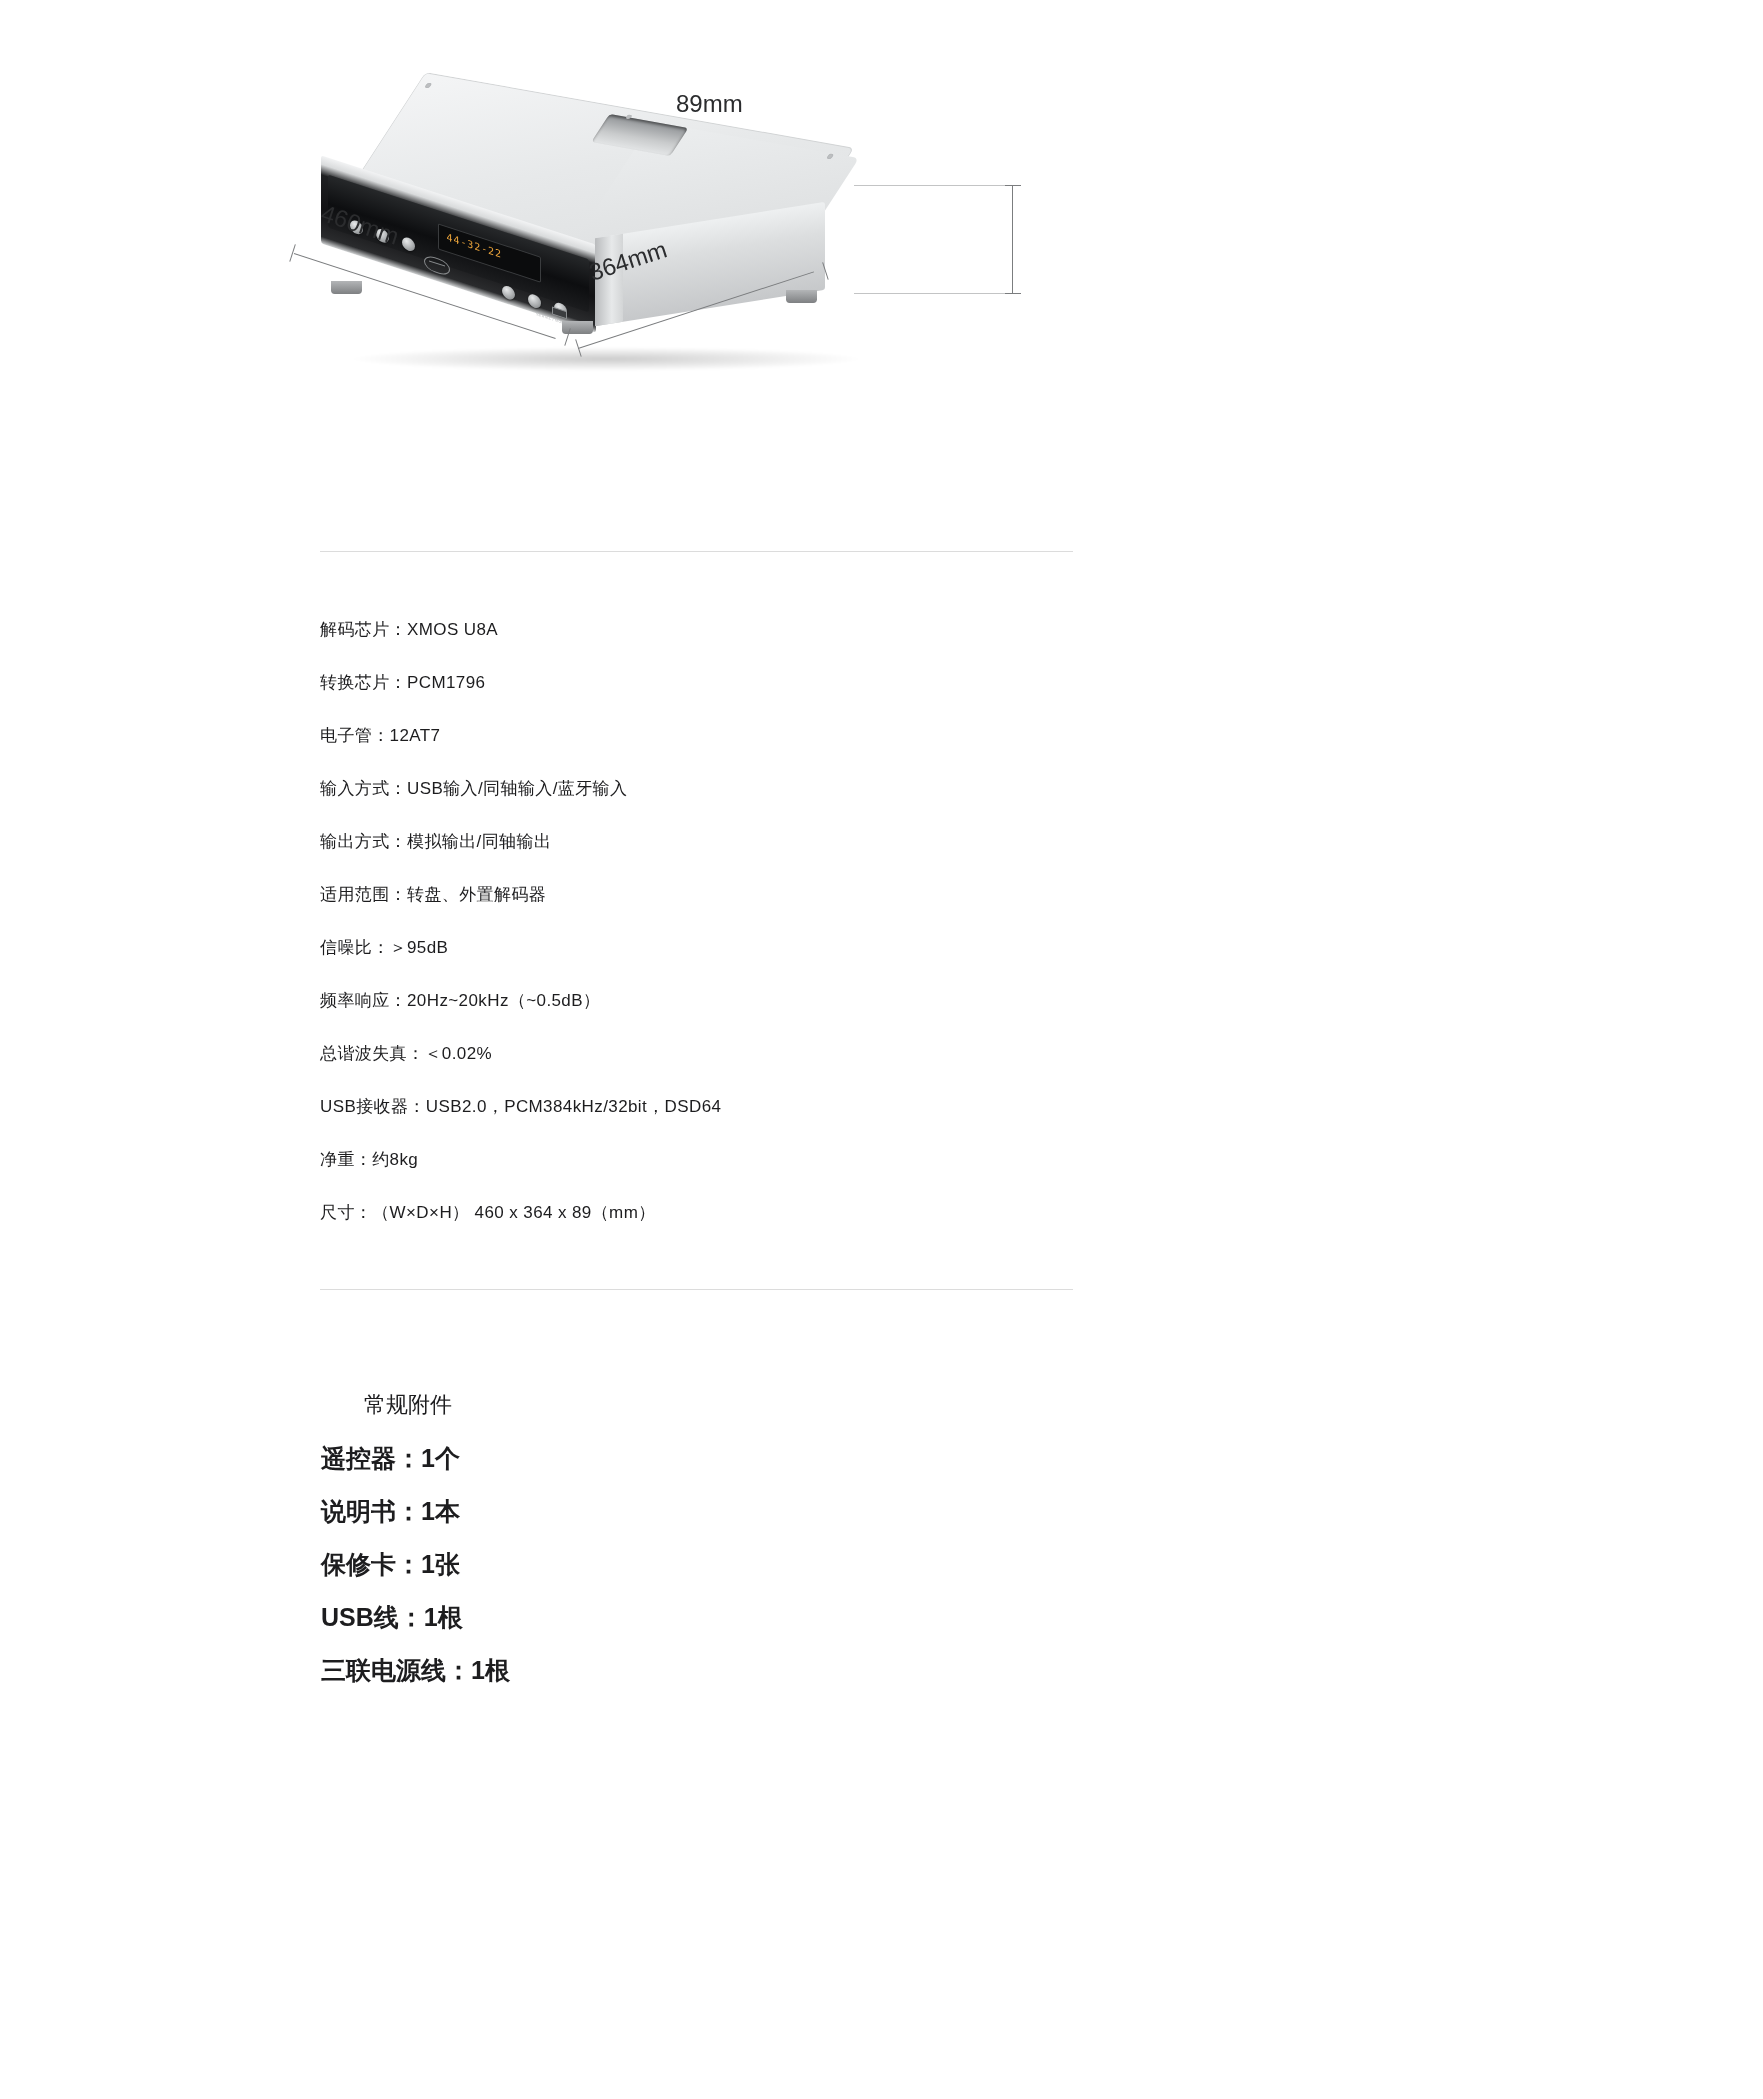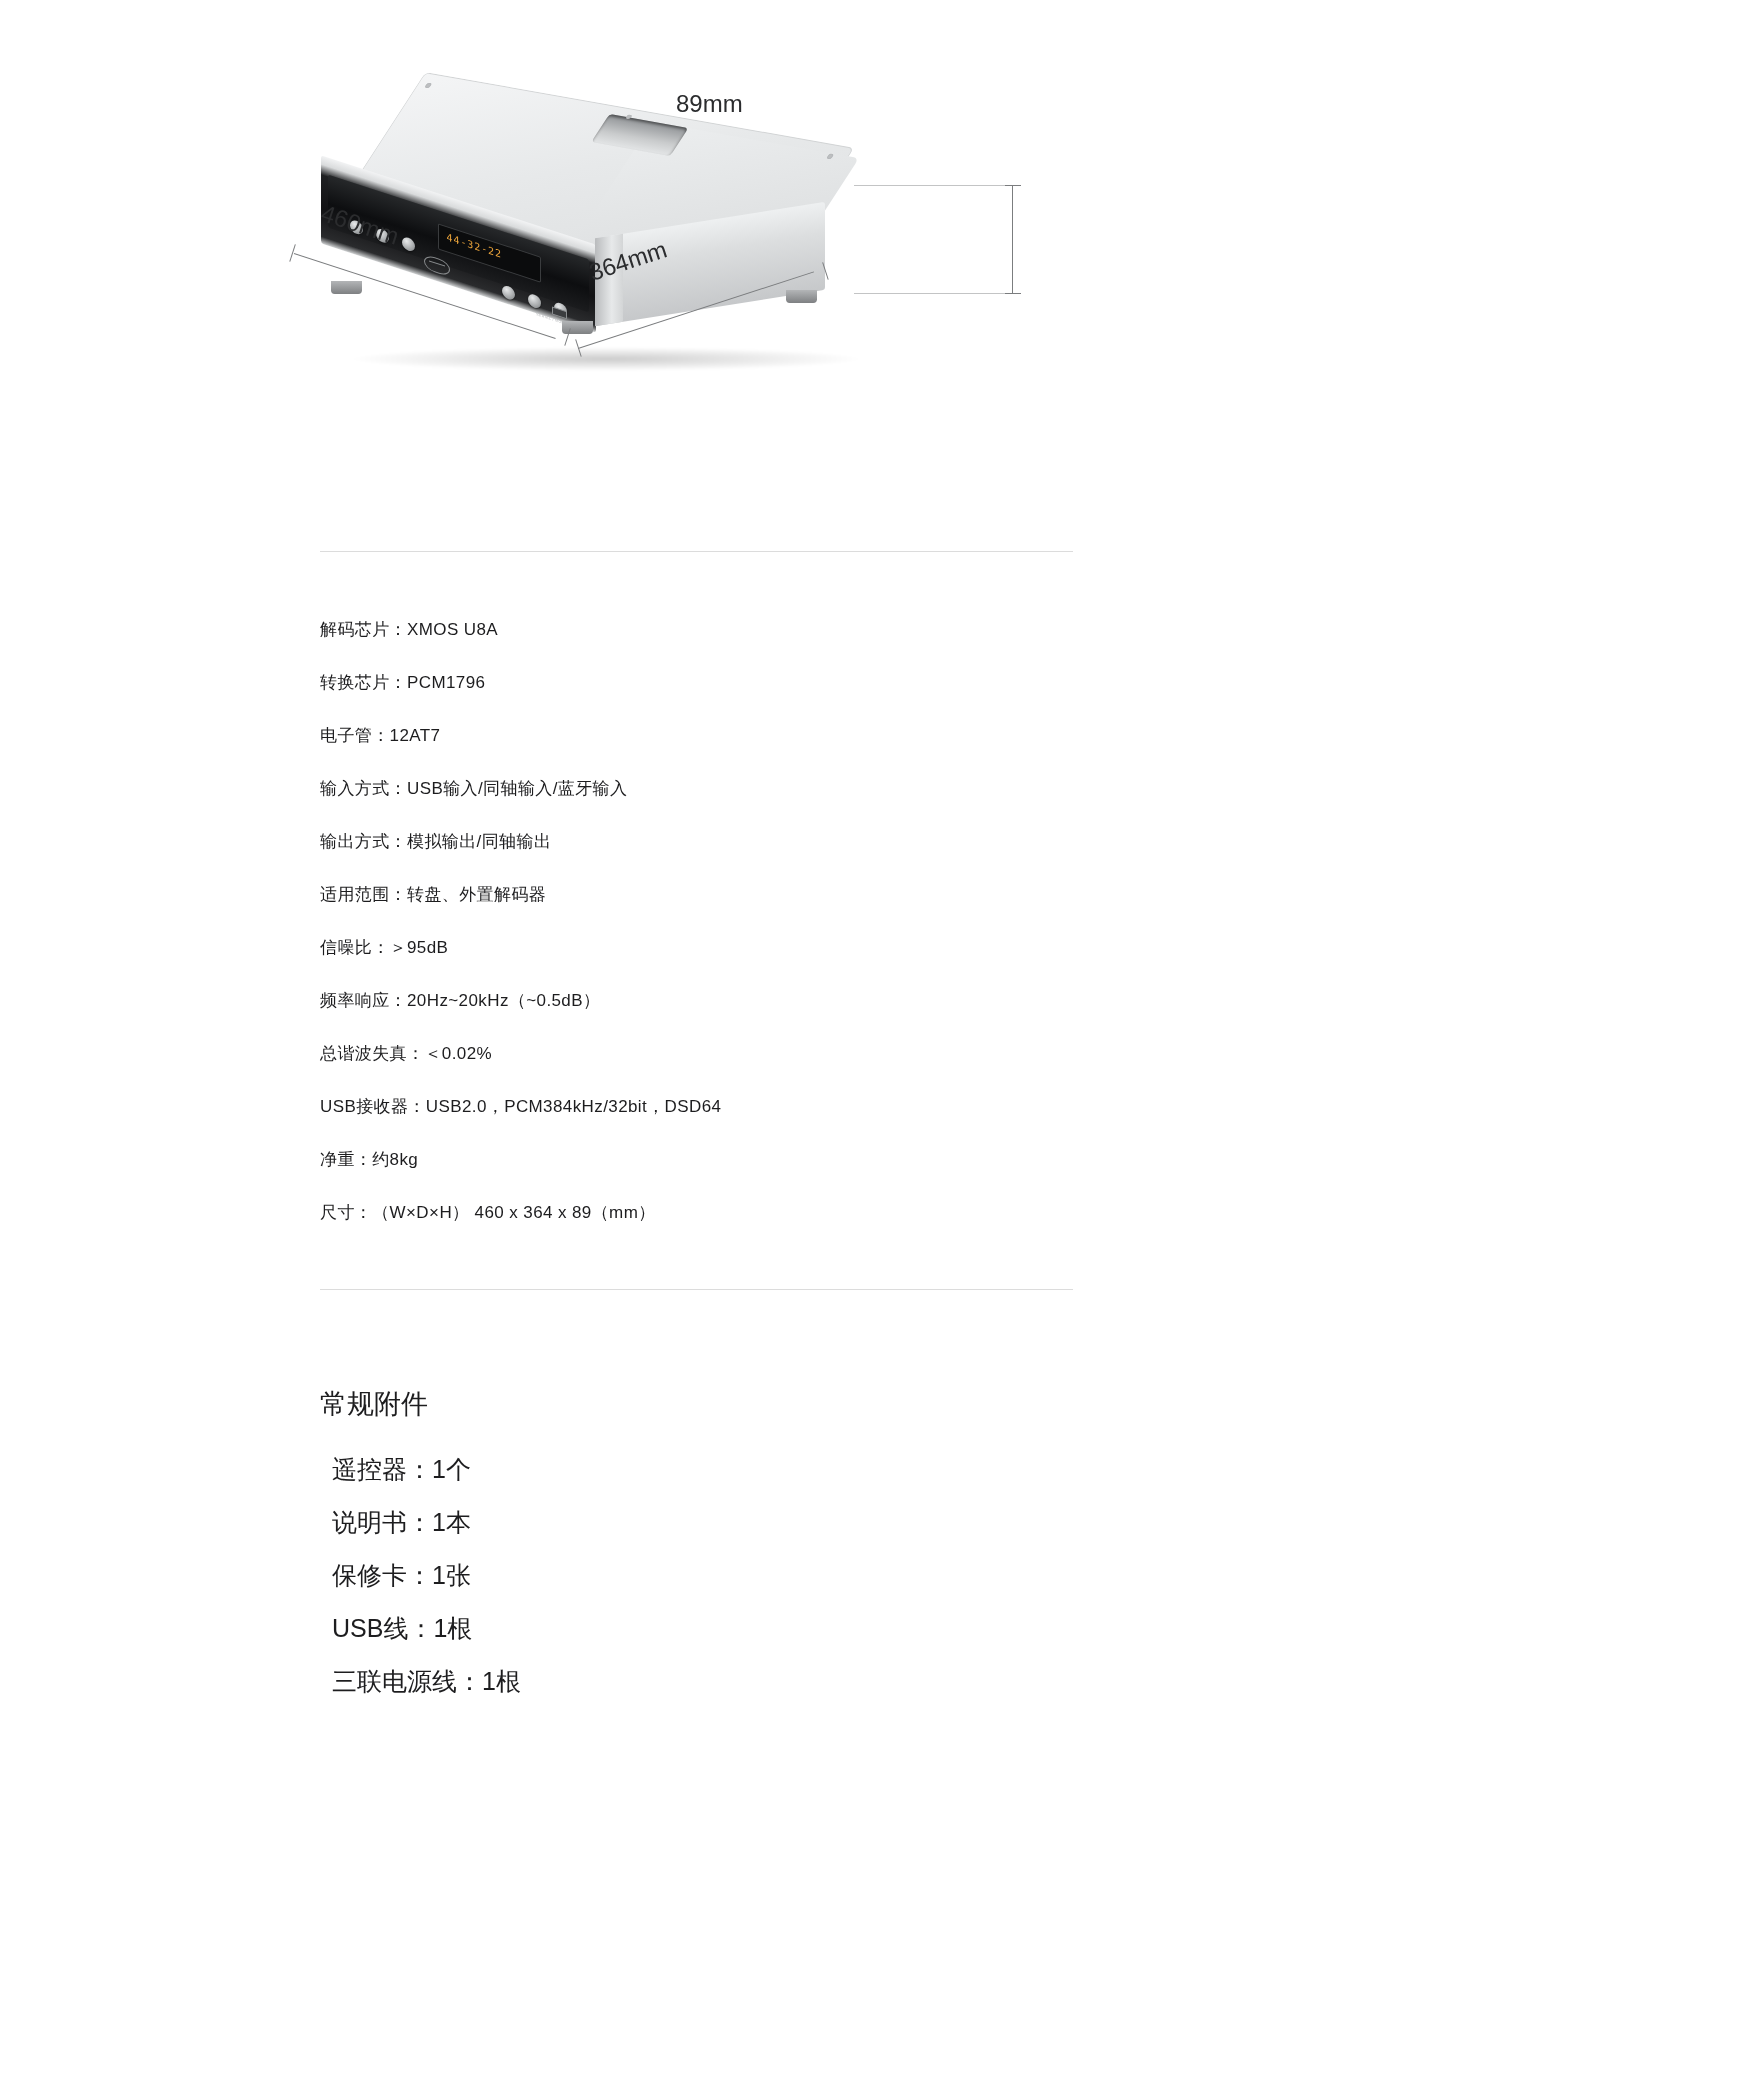--- a/index.html
+++ b/index.html
@@ -263,28 +263,30 @@
     font-size: 17px;
     line-height: 53px;
     color: #1d1d1f;
     letter-spacing: 0.4px;
     white-space: nowrap;
   }
   .gap-a { height: 50px; }
   .gap-b { height: 88px; }
   .acc-title {
     padding-left: 320px;
-    font-size: 27px;
+    font-size: 22px;
     line-height: 53px;
     color: #1d1d1f;
+    margin-left: 44px;
   }
   .acc-list {
-    margin: 12px;
+    margin: 1px;
     padding: 0 0 0 320px;
     list-style: none;
+    font-weight: bold;
   }
   .acc-list li {
     font-size: 25px;
     line-height: 53px;
     color: #1d1d1f;
     white-space: nowrap;
   }
   .tail { height: 110px; }
 </style>
 </head>

